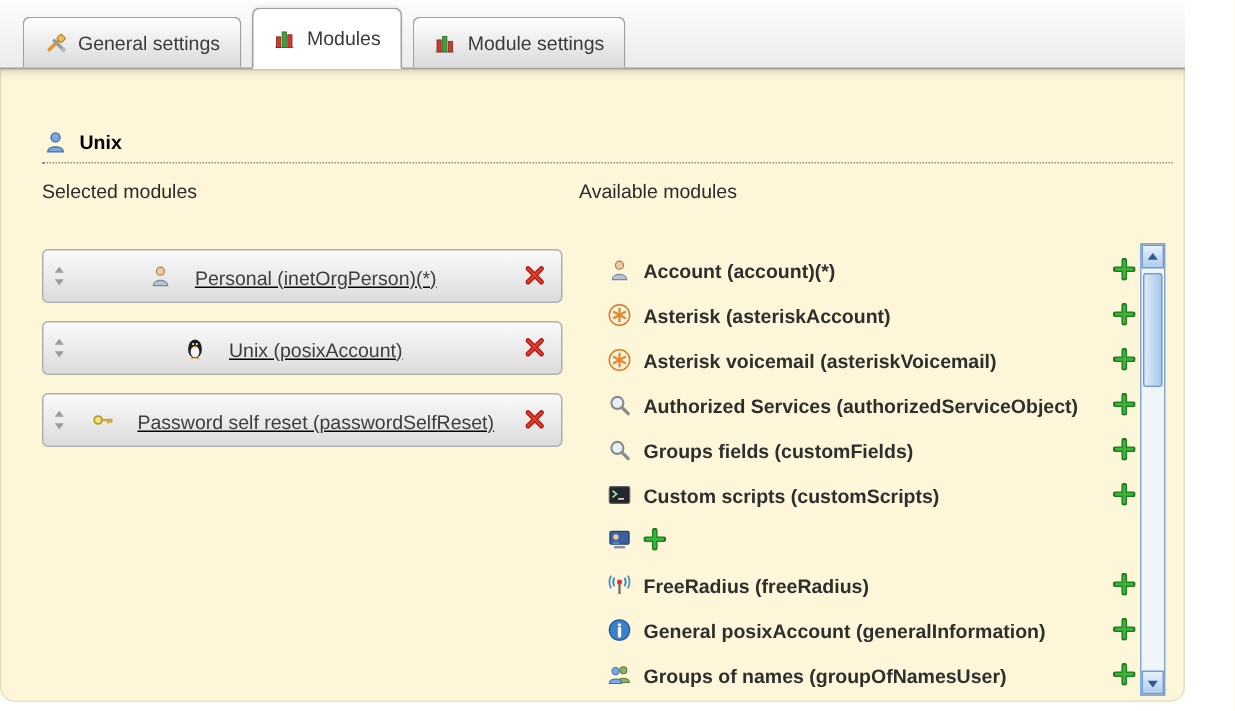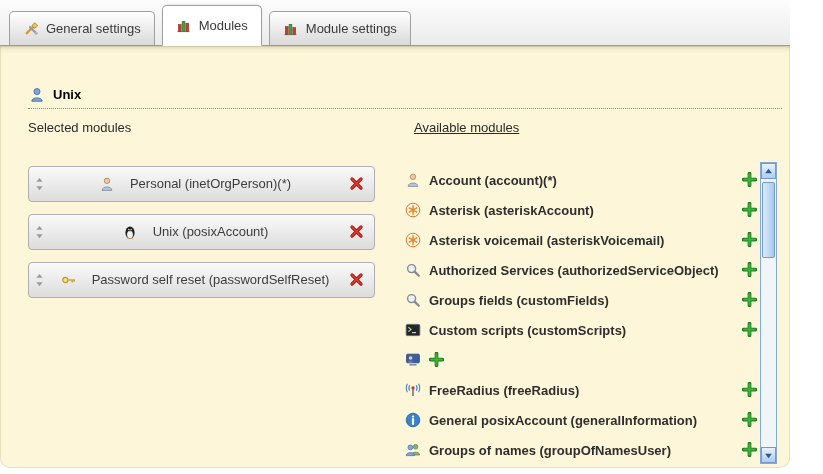--- a/index.html
+++ b/index.html
@@ -3,47 +3,47 @@
 <meta charset="utf-8">
 <style>
   *{box-sizing:border-box;margin:0;padding:0;}
   html,body{width:823px;height:474px;overflow:hidden;}
   body{font-family:"Liberation Sans","DejaVu Sans",sans-serif;background:#fff;position:relative;}
 
   .widget{position:absolute;left:0;top:0;width:790px;height:474px;}
 
   
   .tabbar{display:flex;align-items:flex-end;height:46px;background:linear-gradient(#fdfdfd,#ebebeb);
-          border-bottom:1px solid #9b9b9b;padding-left:9px;position:relative;z-index:3;}
+          border-bottom:1px solid #9b9b9b;padding-left:15px;position:relative;z-index:3;}
   .tab{display:flex;align-items:center;gap:7px;height:34px;padding:0 13px;margin-right:7px;
        background:linear-gradient(#ffffff,#d9d9d9);border:1px solid #a0a0a0;border-bottom:none;
        border-radius:5px 5px 0 0;font-size:13px;color:#3a3a3a;cursor:pointer;white-space:nowrap;}
   .tab.active{height:41px;background:#fff;margin-bottom:-1px;border-bottom:1px solid #fff;
        box-shadow:0 -1px 2px rgba(0,0,0,0.08);}
   .tab-icon{display:inline-flex;width:16px;height:16px;align-items:center;justify-content:center;}
 
   
   .panel{position:absolute;left:0;top:46px;width:790px;bottom:6px;background:#fdf6d8;
          border-radius:0 0 10px 10px;overflow:hidden;
          box-shadow:inset 0 7px 7px -7px rgba(90,80,40,0.35), inset 0 0 0 1px rgba(190,185,150,0.35);}
 
   .users-header{position:absolute;left:28px;top:40px;display:flex;align-items:center;gap:8px;}
   .users-title{font-size:13px;font-weight:bold;color:#000;}
   .dotted-rule{position:absolute;left:28px;right:8px;top:62px;border-bottom:1px dotted #8f8f8f;height:0;}
 
   .col-heading{position:absolute;top:74px;font-size:13px;color:#2b2b2b;}
   #selected-heading{left:28px;}
-  #available-heading{left:414px;text-decoration:underline;}
+  #available-heading{left:386px;}
 
   
   #selected-list{position:absolute;left:28px;top:120px;width:347px;}
   .sel-row{display:flex;align-items:center;height:36px;margin-bottom:12px;padding:0 9px 0 5px;
            background:linear-gradient(#fafafa,#dcdcdc);border:1px solid #aeaeae;border-radius:4px;cursor:move;}
   .sort-handle{display:inline-flex;width:10px;align-items:center;justify-content:center;}
-  .sel-center{flex:1;display:flex;align-items:flex-start;justify-content:center;gap:14px;min-width:0;}
+  .sel-center{flex:1;display:flex;align-items:flex-end;justify-content:center;gap:14px;min-width:0;text-decoration:underline;}
   .row-icon{display:inline-flex;width:17px;height:17px;align-items:center;justify-content:center;flex:0 0 auto;}
   .sel-label{font-size:13px;color:#3d3d3d;white-space:nowrap;}
   .del-btn{display:inline-flex;width:16px;height:16px;cursor:pointer;margin-left:3px;flex:0 0 auto;}
 
   
   #available-list{position:absolute;left:404px;top:119px;width:356px;}
   .av-row{display:flex;align-items:center;height:30px;gap:8px;}
   .av-label{flex:1;font-size:13px;color:#2e2e2e;white-space:nowrap;overflow:hidden;font-weight:bold;}
   .add-btn{display:inline-flex;width:16px;height:16px;cursor:pointer;margin-right:2px;flex:0 0 auto;}
 

